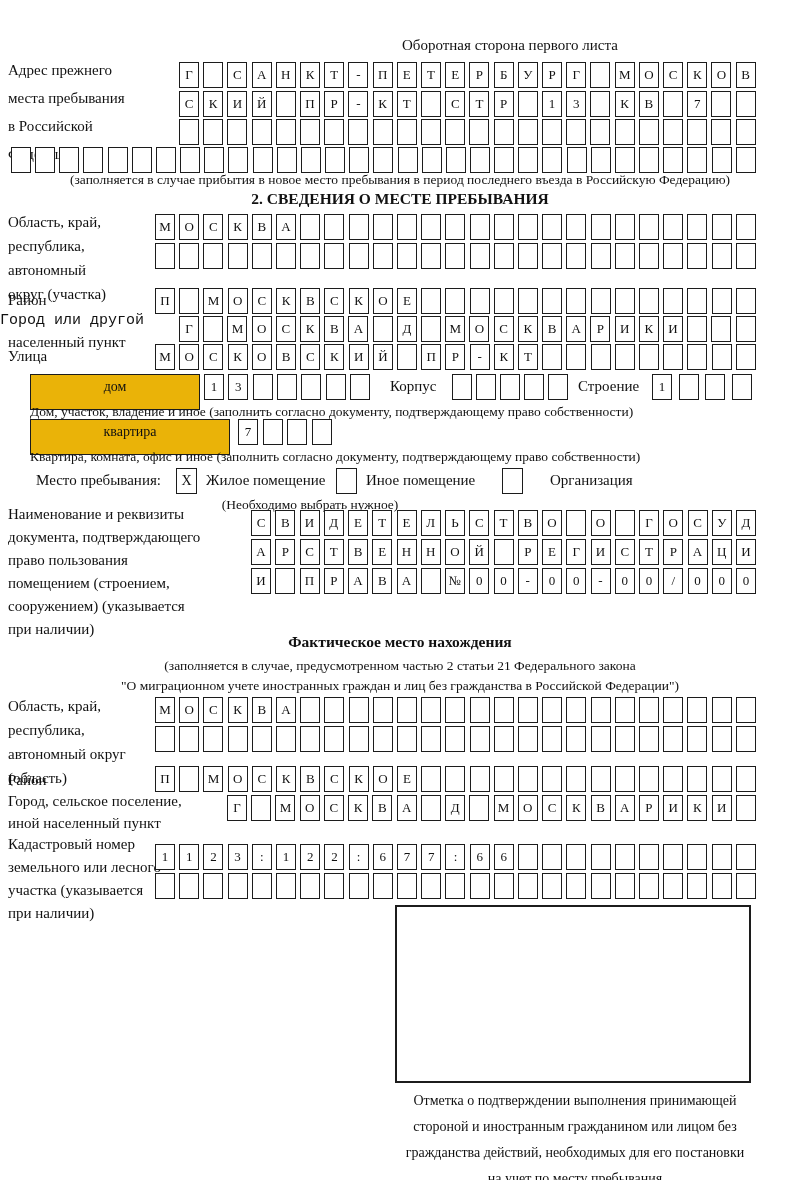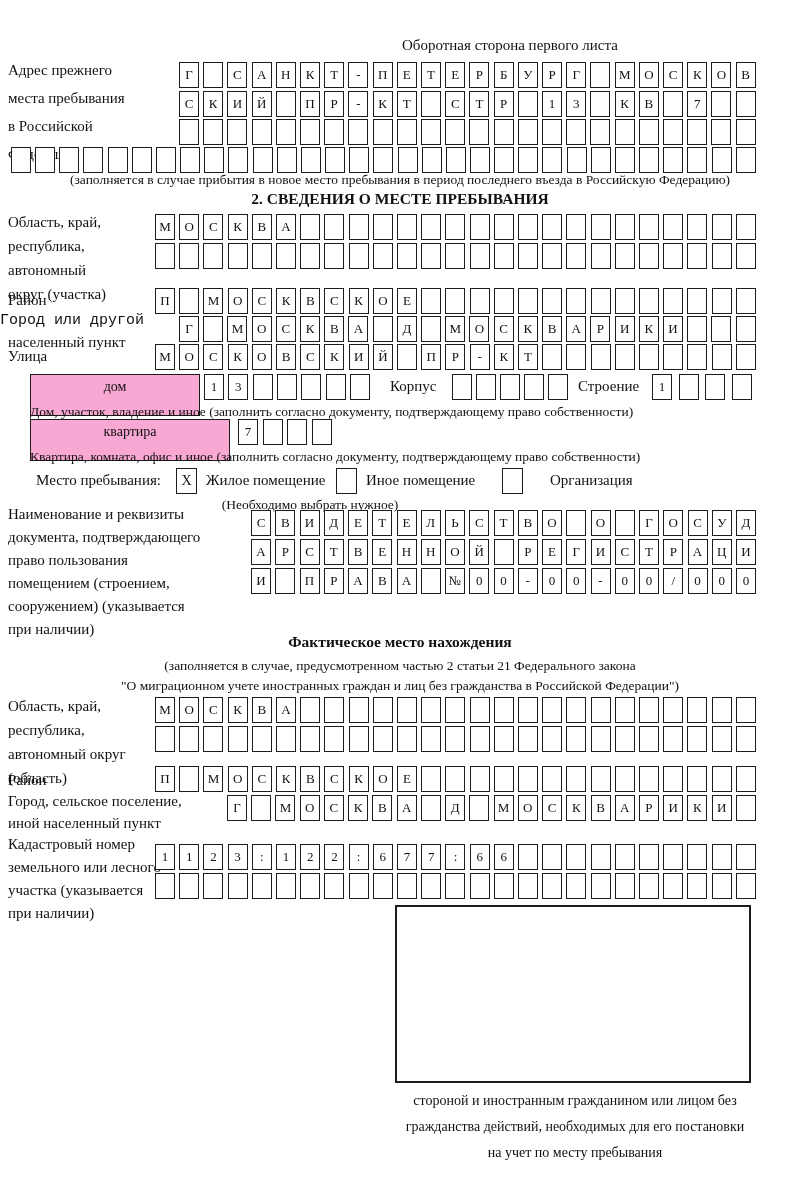--- a/index.html
+++ b/index.html
@@ -5,22 +5,22 @@
   html,body{margin:0;padding:0;background:#fff;}
   body{width:800px;height:1180px;position:relative;font-family:"Liberation Serif","DejaVu Serif",serif;color:#111;}
   .abs{position:absolute;}
   .lbl{font-size:15px;white-space:nowrap;}
   .small{font-size:13.5px;white-space:nowrap;}
   .center{text-align:center;}
   .bold{font-weight:bold;}
   .grid-row{display:flex;justify-content:space-between;}
   .cell{box-sizing:border-box;flex:0 0 20px;width:20px;height:26px;border:1.7px solid #1c1c1c;
         font-size:13px;line-height:23px;text-align:center;overflow:hidden;background:#fff;}
-  .widebox{box-sizing:border-box;border:1.7px solid #1c1c1c;height:42px;font-size:14px;
-        line-height:23px;text-align:center;background:#f9a8d4;}
+  .widebox{box-sizing:border-box;border:1.7px solid #1c1c1c;height:36px;font-size:14px;
+        line-height:23px;text-align:center;background:#eab308;}
   .cbox{box-sizing:border-box;display:inline-block;width:21px;height:26px;border:1.7px solid #1c1c1c;
         font-size:14px;line-height:23px;text-align:center;vertical-align:middle;background:#fff;}
   .stamp{box-sizing:border-box;border:2px solid #1c1c1c;background:#fff;}
   .caption{font-size:14px;line-height:26px;text-align:center;}
 </style>
 </head>
 <body>
 
 <div class="abs lbl" style="top:37px;left:402px;width:340px;text-align:left;">Оборотная сторона первого листа</div>
 
@@ -590,16 +590,17 @@
     <span class="cell"></span>
     <span class="cell"></span>
     <span class="cell"></span>
     <span class="cell"></span>
     <span class="cell"></span>
     <span class="cell"></span>
   </div>
 
 <div class="abs stamp" style="top:905px;left:395px;width:356px;height:178px;"></div>
 <div class="abs caption" style="top:1088px;left:378px;width:394px;">
+  <div>Отметка о подтверждении выполнения принимающей</div>
   <div>стороной и иностранным гражданином или лицом без</div>
   <div>гражданства действий, необходимых для его постановки</div>
   <div>на учет по месту пребывания</div>
 </div>
 
 </body></html>

